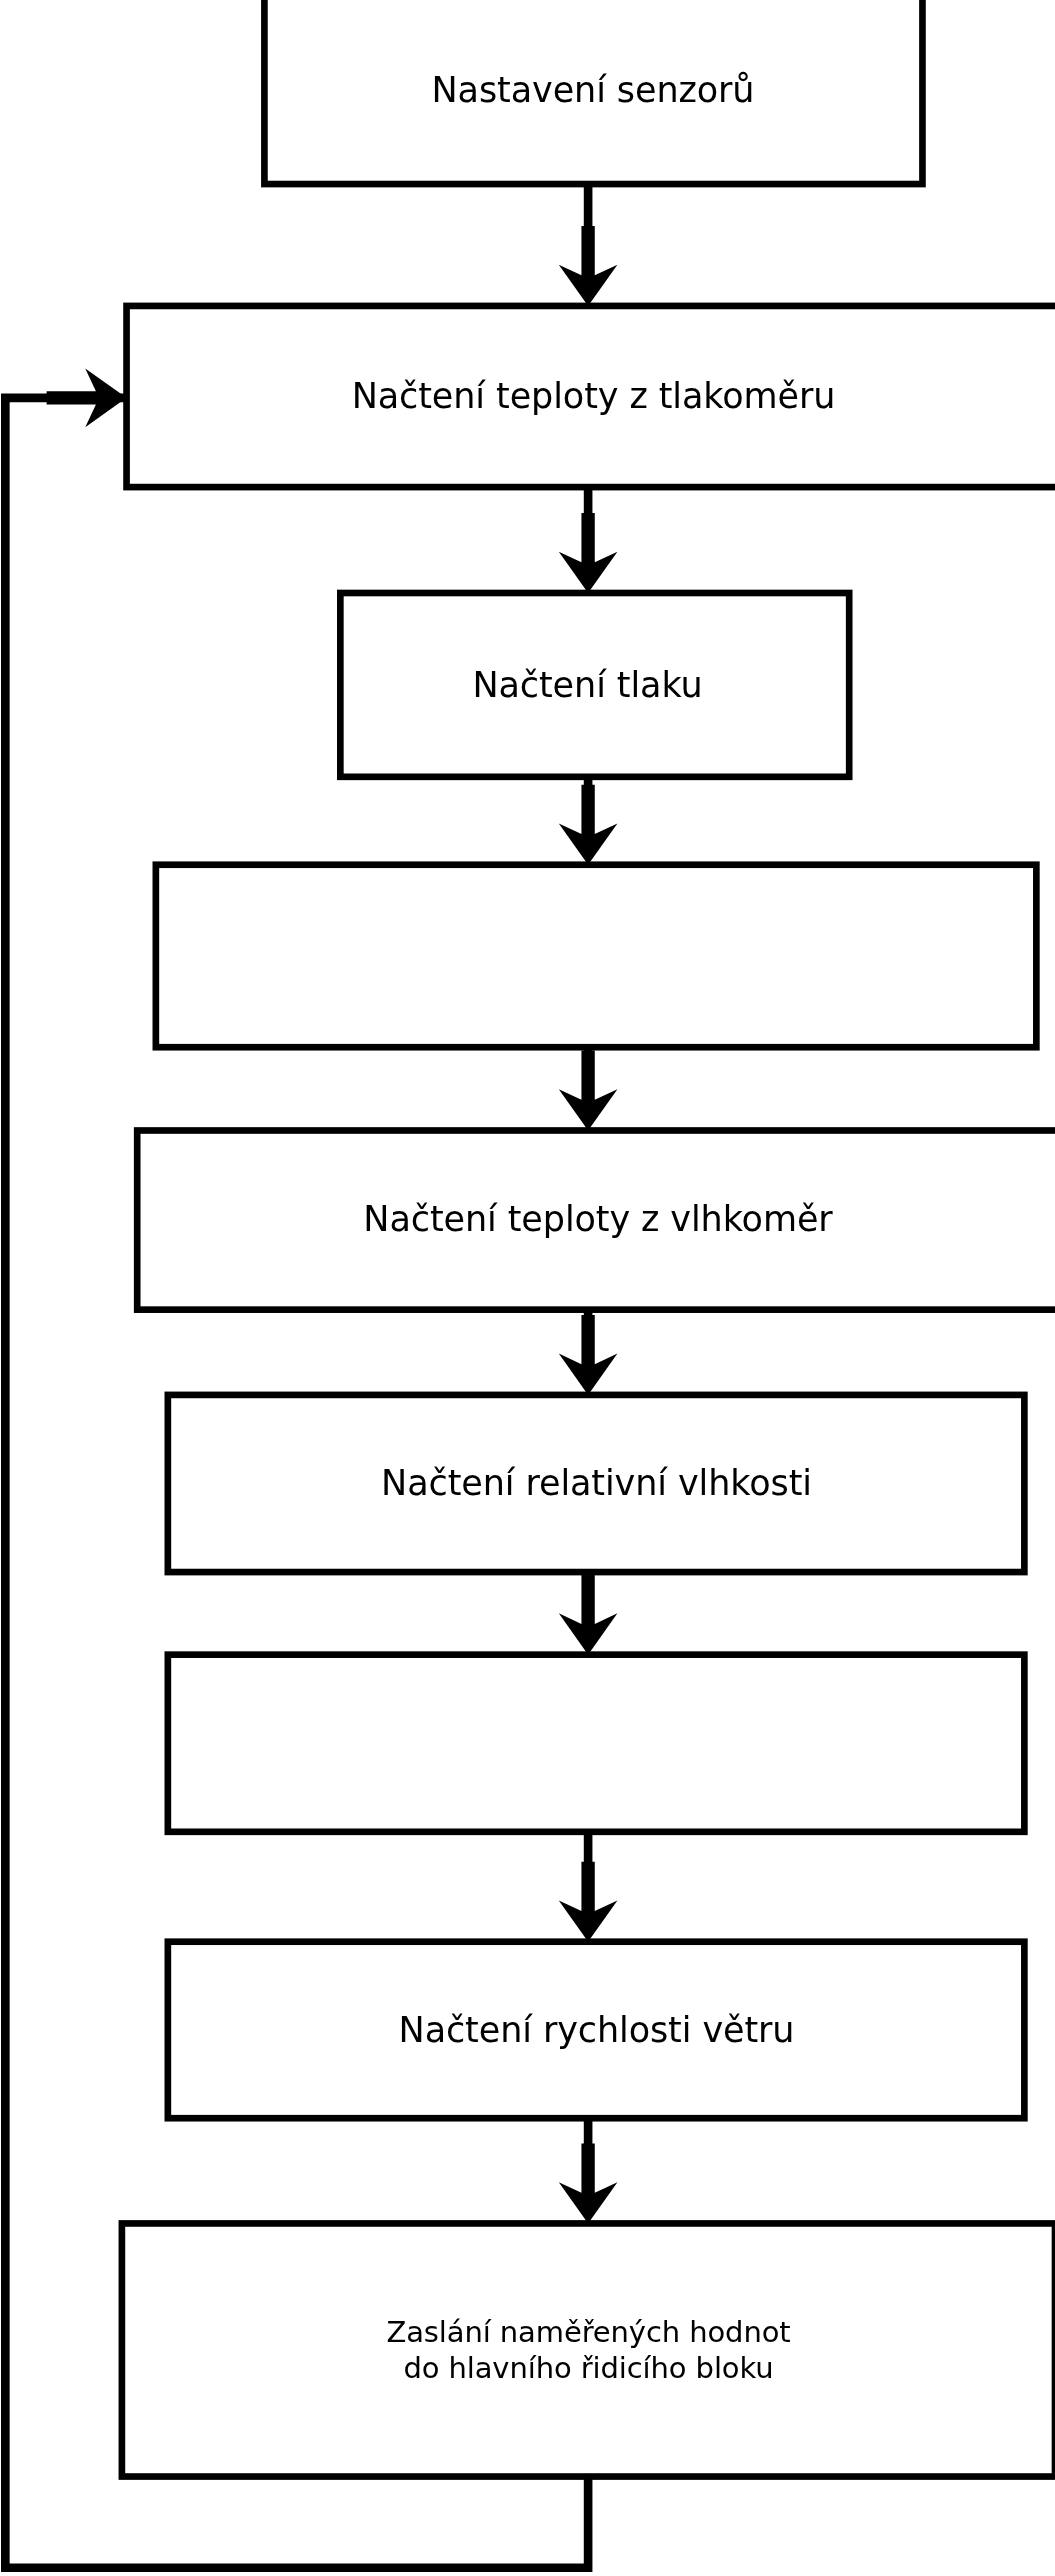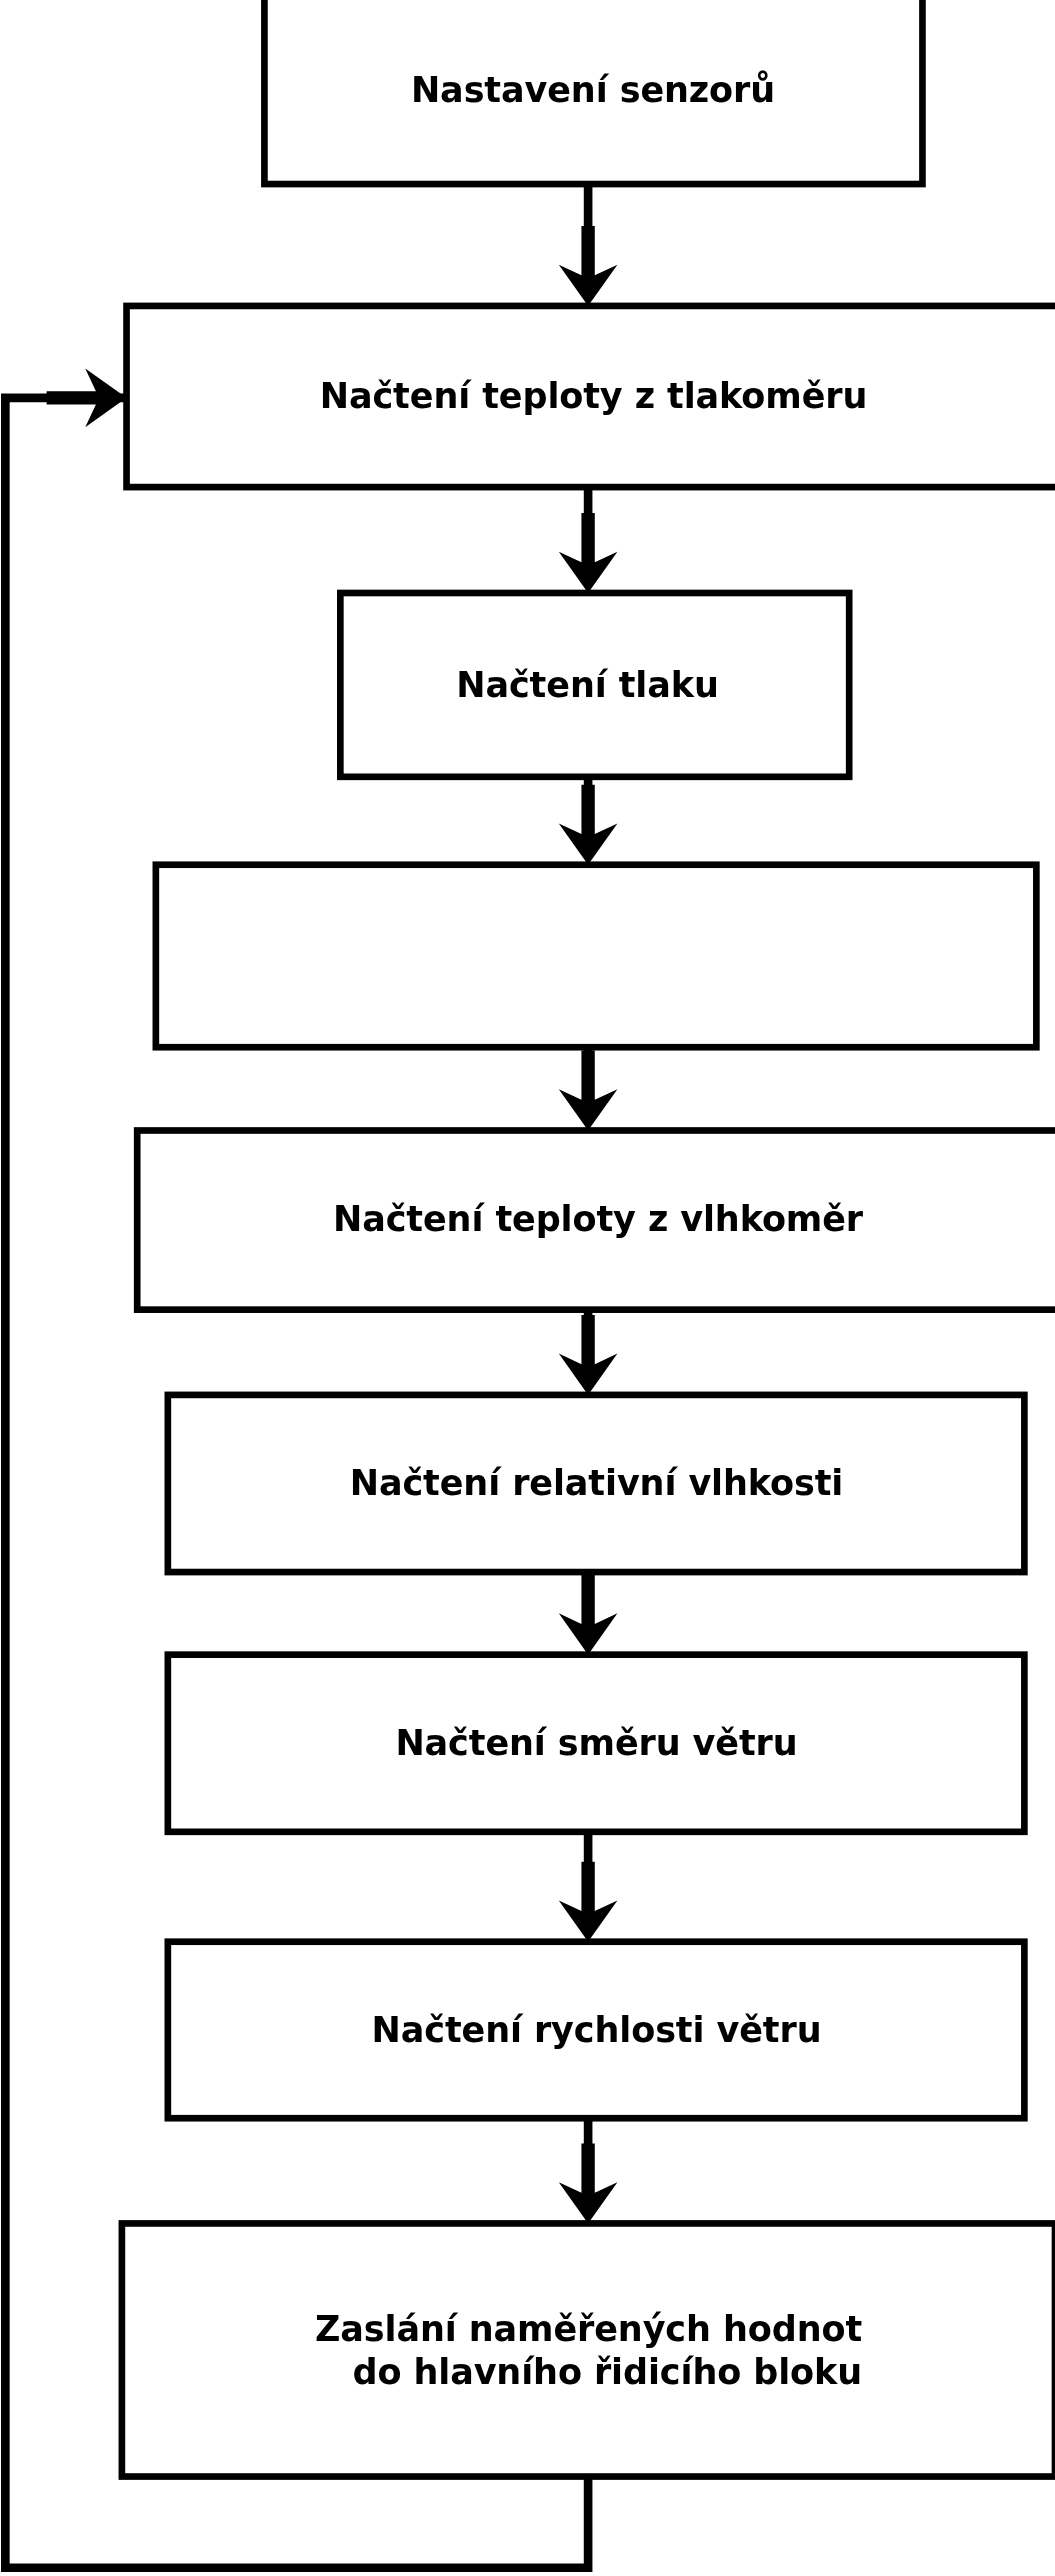--- a/index.html
+++ b/index.html
@@ -10,21 +10,20 @@
   }
   body {
     font-family: "DejaVu Sans", "Liberation Sans", sans-serif;
   }
   #canvas {
     position: relative;
     width: 1055px;
     height: 2576px;
     background: #ffffff;
     overflow: hidden;
-    font-weight: bold;
   }
   #canvas svg.layer {
     position: absolute;
     left: 0;
     top: 0;
     width: 1055px;
     height: 2576px;
     display: block;
   }
   .node-label {
@@ -35,23 +34,22 @@
     text-align: center;
     color: #000000;
     font-size: 35px;
     line-height: 1.26;
     letter-spacing: -0.1px;
     white-space: pre-line;
     pointer-events: none;
     font-family: "DejaVu Sans", "Liberation Sans", sans-serif;
   }
   .node-label.two-line {
-    font-size: 35px;
+    font-size: 29px;
     line-height: 1.22;
-    text-align: right;
   }
 </style>
 </head>
 <body>
 
 <div id="canvas">
 
   <svg class="layer" viewBox="0 0 1584 3867" xmlns="http://www.w3.org/2000/svg">
 
     <defs>
@@ -115,21 +113,20 @@
 
   <div class="node-label" style="left:127px; top:306px; width:933px; height:181px;">Načtení teploty z tlakoměru</div>
 
   <div class="node-label" style="left:333px; top:593px; width:509px; height:184px;">Načtení tlaku</div>
 
 
   <div class="node-label" style="left:137px; top:1130px; width:922px; height:179px;">Načtení teploty z vlhkoměr</div>
 
   <div class="node-label" style="left:168px; top:1395px; width:857px; height:177px;">Načtení relativní vlhkosti</div>
 
-  <div class="node-label" style="left:168px; top:1655px; width:857px; height:177px;">Načtení směru větru</div>
 
   <div class="node-label" style="left:168px; top:1942px; width:857px; height:177px;">Načtení rychlosti větru</div>
 
   <div class="node-label two-line" style="left:122px; top:2224px; width:933px; height:253px;">Zaslání naměřených hodnot
 do hlavního řidicího bloku</div>
 
 </div>
 
 
 </body></html>

